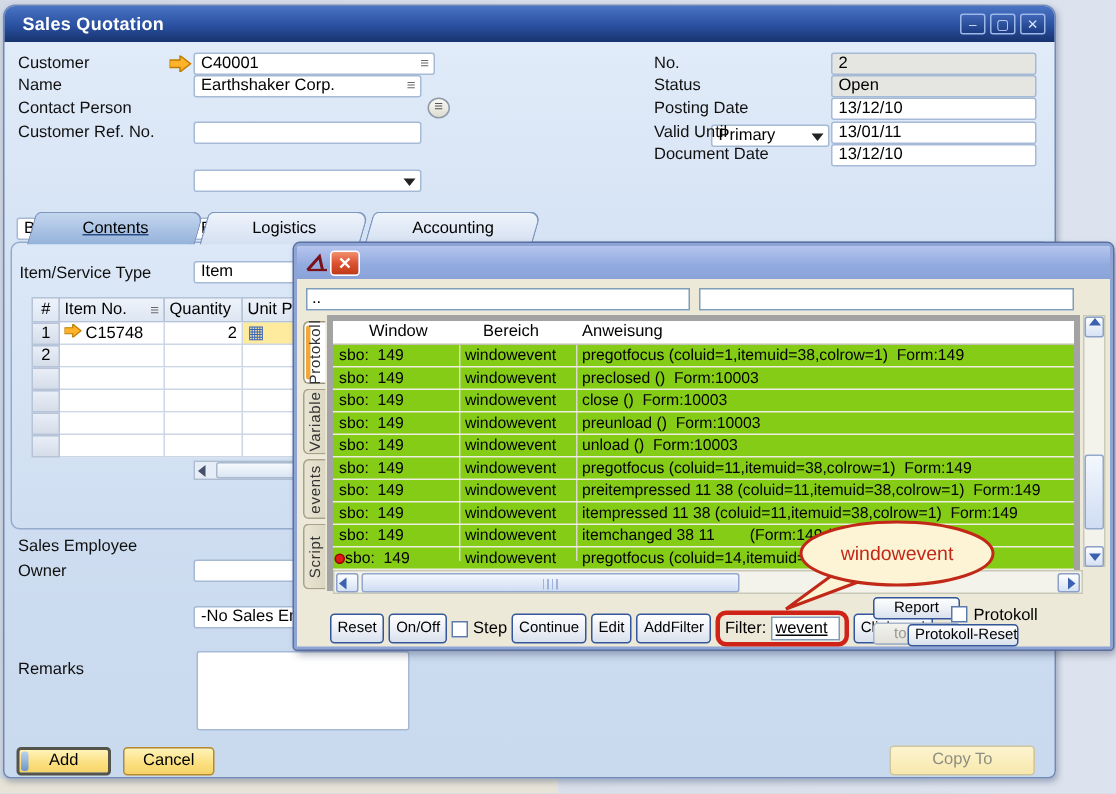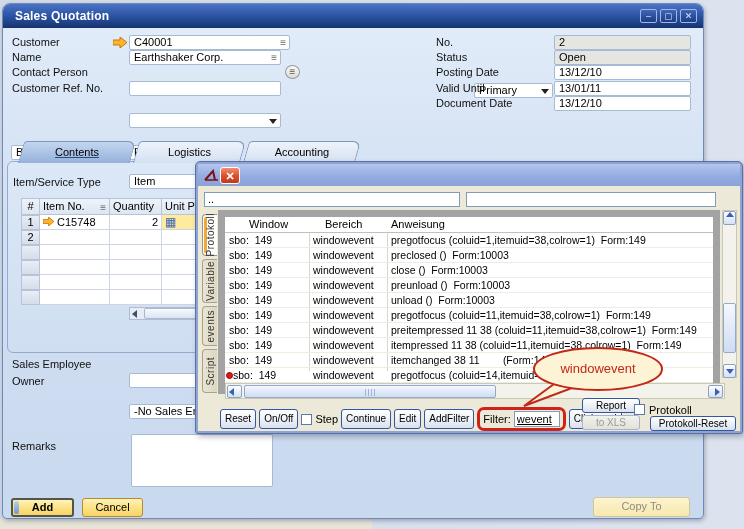--- a/index.html
+++ b/index.html
@@ -58,21 +58,21 @@
   .sap-sb { background:#e6edf7; border:1px solid #aebdd2; }
   .sap-arr { position:absolute; width:0; height:0; border:4px solid transparent; }
   .sap-thumb { position:absolute; background:linear-gradient(180deg,#f7fafd,#dbe5f2);
     border:1px solid #a9b9d0; border-radius:2px; }
   .grip { position:absolute; top:3px; width:12px; height:7px;
     background:repeating-linear-gradient(90deg,#9fb4d8 0 1px,transparent 1px 3px); }
 
   
   .ybtn { background:linear-gradient(180deg,#fff3b8 0%,#fbdf7e 60%,#f6d369 100%);
     border:1px solid #b98a2c; border-radius:3px; text-align:center; line-height:17px; }
-  .ybtn.default { border:2px solid #54544a; line-height:15px;font-weight:bold; }
+  .ybtn.default { border:2px solid #54544a; line-height:15px; }
   .ybtn .accent { position:absolute; left:1px; top:1px; bottom:1px; width:5px; border-radius:2px;
     background:linear-gradient(180deg,#bcd2ee,#6f96c8); }
   .ybtn.disabled { background:linear-gradient(180deg,#fdf4cf,#f7e8ad); color:#8d8d83;
     border:1px solid #cfc59e; }
 
   
   .ov { left:196px; top:162px; width:546px; height:271px; z-index:20;
     background:#ece9d8; border:2px solid #8ea4d4; outline:1px solid #5a6fa2;
     border-radius:4px 4px 2px 2px; box-shadow:2px 3px 6px rgba(30,40,70,.4); }
   .ov-title { left:0; top:0; right:0; height:22px; border-radius:2px 2px 0 0;
@@ -87,21 +87,21 @@
   .ov .pathfield { height:15px; background:#fff; border:1px solid #7f9db9; line-height:13px; padding:0 3px; }
 
   .vtab { width:15px; background:linear-gradient(90deg,#e9e5d4,#dcd7c2); border:1px solid #a8a28a;
     border-right:none; border-radius:4px 0 0 4px; color:#333;
     display:flex; align-items:center; justify-content:center; font-size:10px; }
   .vtab span { writing-mode:vertical-lr; transform:rotate(180deg); letter-spacing:.5px; }
   .vtab.active { background:#fff; border-color:#9a947c; }
   .vtab.active::before { content:""; position:absolute; left:1px; top:2px; bottom:2px; width:3px;
     background:#f0a83c; border-radius:2px; }
 
-  .list { left:20px; top:46px; width:502px; height:184px; background:#ffffff; border:7px solid #a3a3a3; }
+  .list { left:20px; top:46px; width:502px; height:184px; background:#84cc16; border:4px solid #a3a3a3; }
   .lsep1,.lsep2 { position:absolute; top:0; bottom:16px; width:1px; background:#dad8ca; }
   .lsep1 { left:84px; } .lsep2 { left:162px; }
   .lhead { position:absolute; left:0; top:0; width:100%; height:16px; border-bottom:1px solid #c3c1b2;
     background:#fff; }
   .lhead span { position:absolute; line-height:15px; font-size:11px; }
   .lrow { position:absolute; left:0; width:100%; height:15px; border-bottom:1px solid #efede2; }
   .lc { position:absolute; line-height:14px; font-size:10.5px; white-space:pre; overflow:hidden; }
   .lc-w { left:4px; width:78px; }
   .lc-b { left:88px; width:72px; }
   .lc-a { left:166px; right:2px; }
@@ -424,21 +424,21 @@
       <span class="filter-wrap">
         <span>Filter:</span>
         <input value="wevent" style="">
       </span>
       <span class="xpbtn">Clipboard</span>
     </div>
     <span class="xpbtn sm" style="left:384px;top:234px;width:58px">Report</span>
     <span class="xpbtn sm disabled" style="left:384px;top:251px;width:58px">to XLS</span>
     <span class="cb r" style="left:436px;top:240px"></span>
     <span class="r" style="left:451px;top:240px">Protokoll</span>
-    <span class="xpbtn sm" style="left:452px;top:252px;width:86px">Protokoll-Reset</span>
+    <span class="xpbtn sm" style="left:407px;top:252px;width:74px">Protokoll-Reset</span>
   </div>
 
   <svg class="r annot" style="left:512px;top:344px" width="160" height="68">
     <polygon points="42,40 12,62 60,44" fill="#fcf4d4" stroke="#c22818" stroke-width="2"></polygon>
     <ellipse cx="86" cy="25" rx="64" ry="21" fill="#fcf4d4" stroke="#c22818" stroke-width="2"></ellipse>
     <text x="86" y="29" text-anchor="middle" font-size="13" fill="#c22818" font-family="Liberation Sans, sans-serif">windowevent</text>
   </svg>
 </div>
 
 </body></html>

